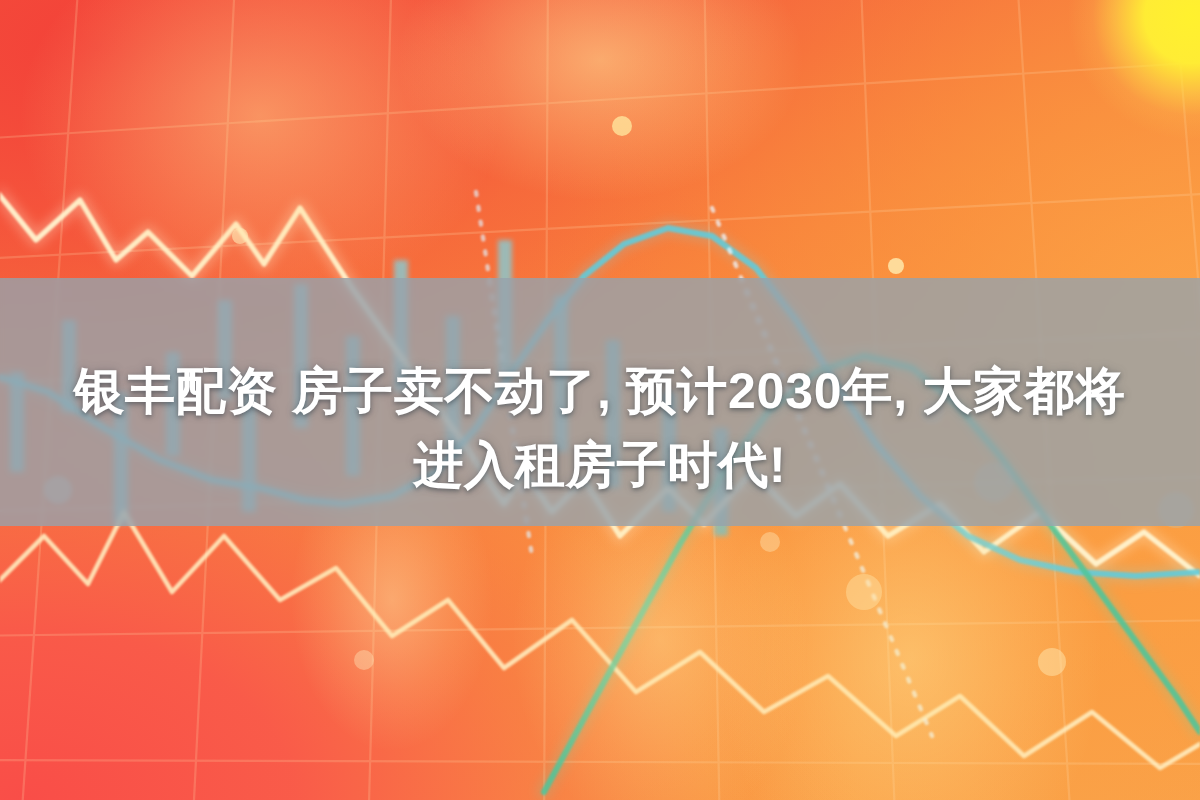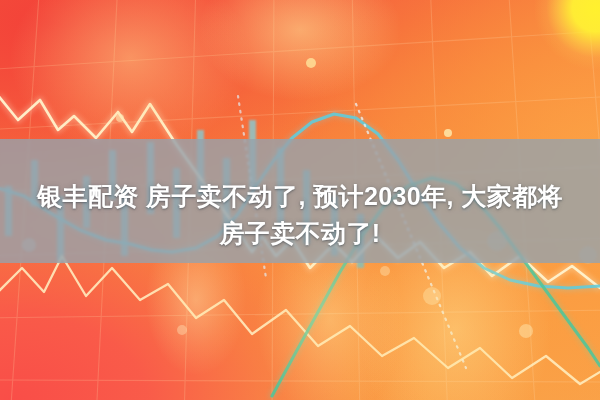--- a/index.html
+++ b/index.html
@@ -238,16 +238,16 @@
       <circle cx="588" cy="255" r="9" fill="#a9dcea" opacity=".20"></circle>
     </g>
   </svg>
 
   <div class="layer" id="bg-yellow-tr"></div>
 
   <div id="caption-band" style="background: rgba(150, 163, 173, 0.8);"></div>
 
   <div id="caption">
     <div class="cap-line" style="color: rgb(255, 255, 255); font-size: 25px; font-weight: bold;">银丰配资 房子卖不动了, 预计2030年, 大家都将</div>
-    <div class="cap-line" style="color: rgb(255, 255, 255); font-size: 25px; font-weight: bold;">房子卖不动了!</div>
+    <div class="cap-line" style="color: rgb(255, 255, 255); font-size: 25px; font-weight: bold;">进入租房子时代!</div>
   </div>
 
 </div>
 
 </body></html>

